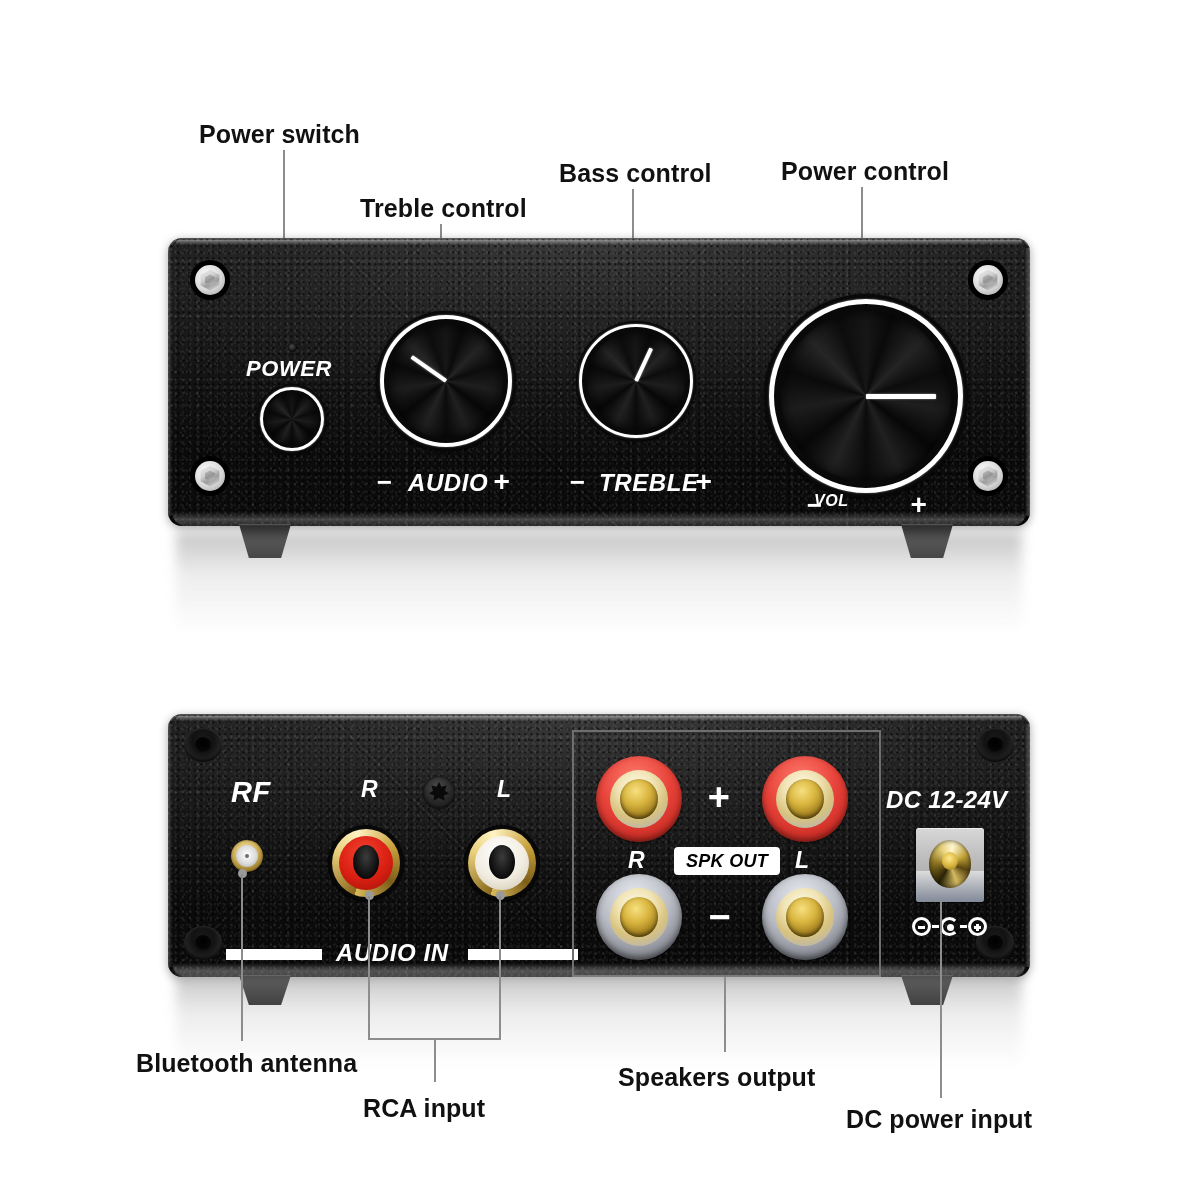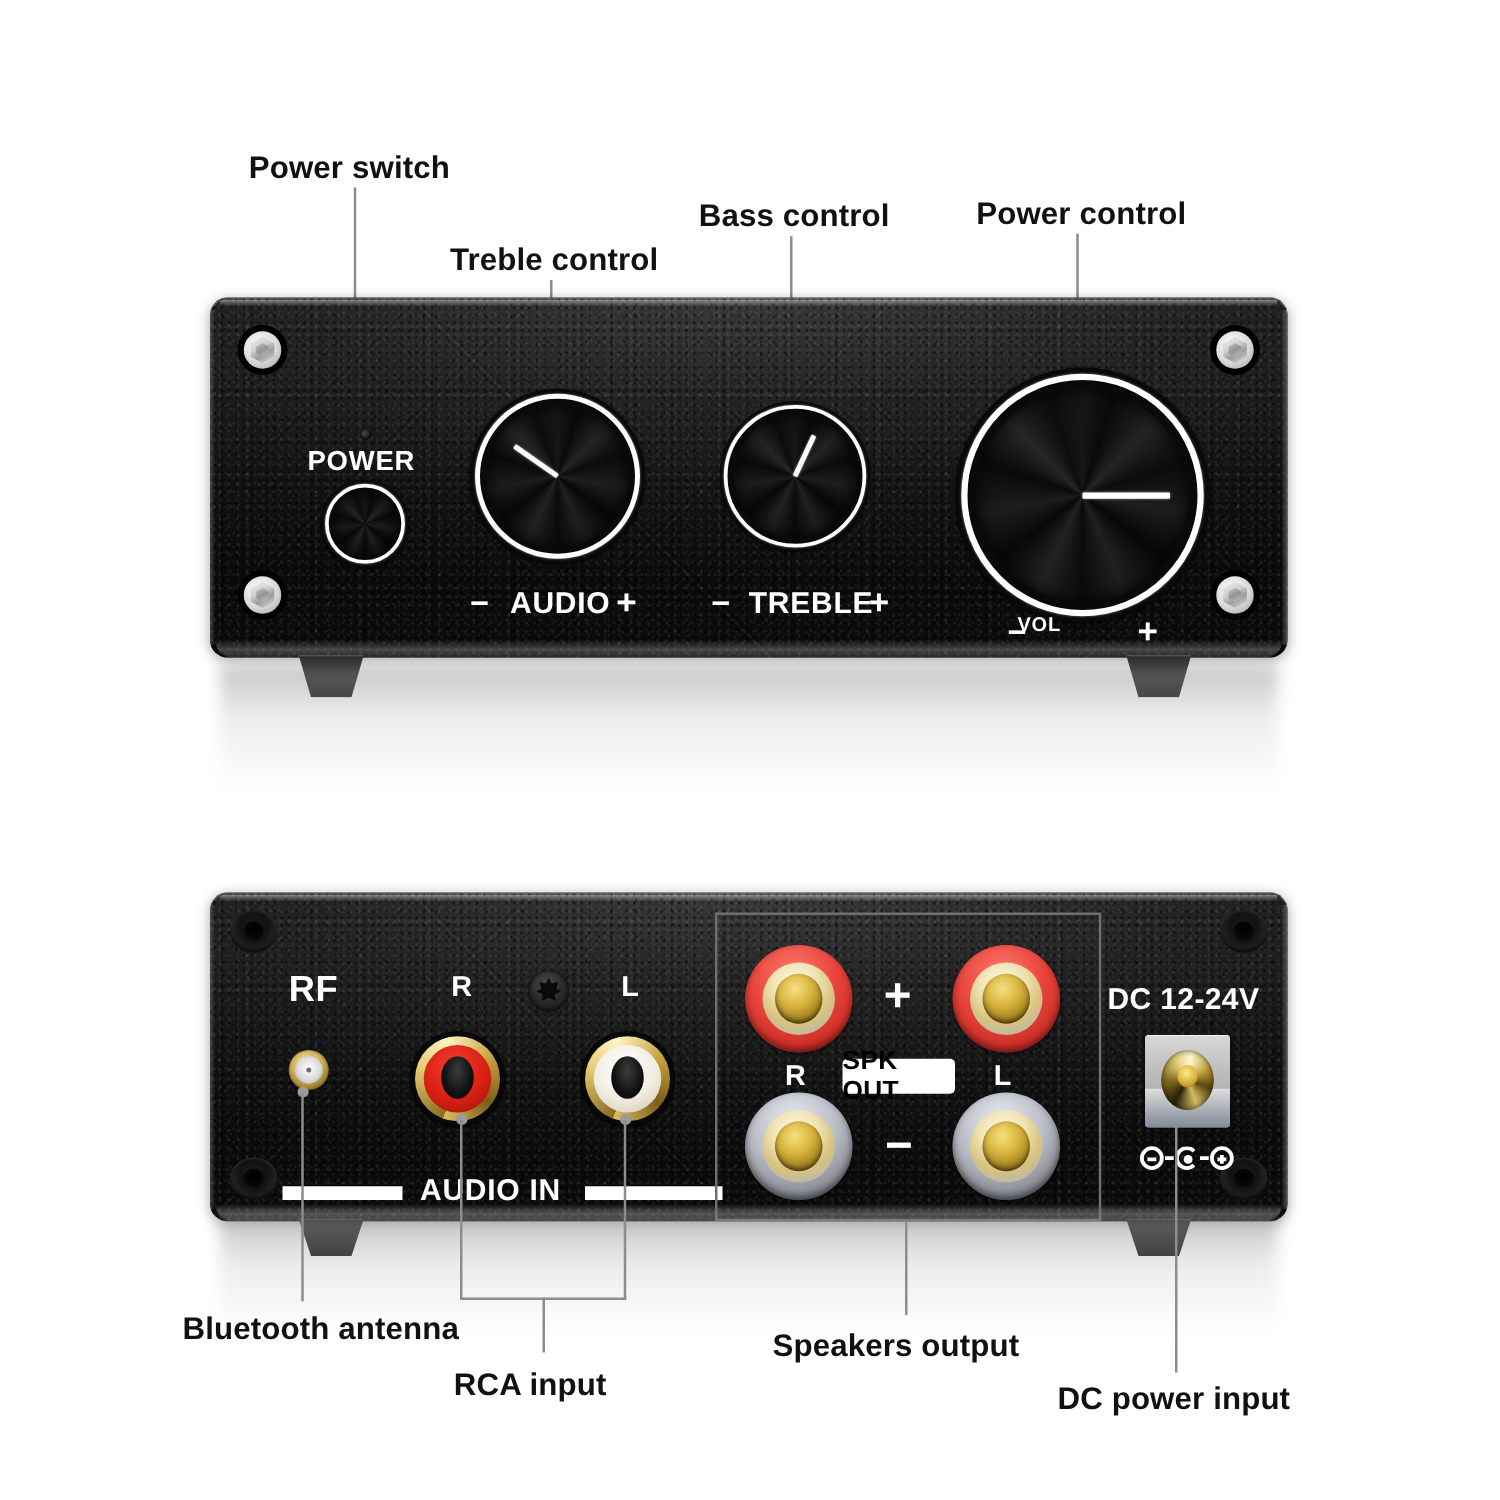--- a/index.html
+++ b/index.html
@@ -18,21 +18,21 @@
     color:#111;
     white-space:nowrap;
     letter-spacing:.1px;
   }
   .cline{position:absolute;background:#8d8d8d;}
   .cline.v{width:2px;}
   .cline.h{height:2px;}
   .cdot{position:absolute;width:9px;height:9px;border-radius:50%;background:#9a9a9a;}
 
   
-  .unit{position:absolute;}
+  .unit{position:absolute;font-style:italic;}
   .chassis{
     position:absolute;left:0;top:0;
     border-radius:14px;
     background:
       radial-gradient(ellipse 120% 80% at 50% 0%, #3a3a3a 0%, #242424 35%, #141414 70%, #0b0b0b 100%);
     box-shadow:
       inset 0 2px 0 rgba(255,255,255,.20),
       inset 0 -3px 6px rgba(0,0,0,.85),
       inset 3px 0 5px rgba(255,255,255,.05),
       0 2px 10px rgba(0,0,0,.35);
@@ -358,21 +358,21 @@
     <div class="ptxt" style="left:539px;top:62px;font-size:38px;">+</div>
 
     <div class="post" style="left:594px;top:42px;width:86px;height:86px;">
       <div class="bez" style="background:radial-gradient(circle at 45% 28%,#ff7b6e,#e8433a 45%,#b81e16 100%);
            box-shadow:inset 0 -3px 6px rgba(0,0,0,.45),0 1px 3px rgba(0,0,0,.6);"></div>
       <div class="cup" style="left:14px;top:14px;width:58px;height:58px;"></div>
       <div class="gold" style="left:24px;top:23px;width:38px;height:40px;"></div>
     </div>
 
     <div class="ptxt" style="left:460px;top:133px;font-size:23px;">R</div>
-    <div class="spkbadge" style="left:506px;top:133px;width:90px;height:28px;font-size:21px;letter-spacing:.3px;">SPK OUT</div>
+    <div class="spkbadge" style="left:506px;top:133px;width:106px;height:28px;font-size:18px;letter-spacing:.3px;">SPK OUT</div>
     <div class="ptxt" style="left:627px;top:133px;font-size:23px;">L</div>
 
     <div class="post" style="left:428px;top:160px;width:86px;height:86px;">
       <div class="bez" style="background:radial-gradient(circle at 45% 28%,#e9ecf2,#b9bcc4 45%,#5d6068 100%);
            box-shadow:inset 0 -3px 6px rgba(0,0,0,.5),0 1px 3px rgba(0,0,0,.6);"></div>
       <div class="cup" style="left:14px;top:14px;width:58px;height:58px;"></div>
       <div class="gold" style="left:24px;top:23px;width:38px;height:40px;"></div>
     </div>
 
     <div class="ptxt" style="left:540px;top:182px;font-size:38px;">−</div>
@@ -403,21 +403,21 @@
     <div class="foot" style="left:66px;top:261px;width:62px;height:30px;
                 clip-path:polygon(8% 0%,92% 0%,76% 100%,24% 100%);border-radius:0 0 8px 8px;"></div>
     <div class="foot" style="left:728px;top:261px;width:62px;height:30px;
                 clip-path:polygon(8% 0%,92% 0%,76% 100%,24% 100%);border-radius:0 0 8px 8px;"></div>
   </div>
 
   <div class="reflect" style="left:176px;top:932px;width:846px;height:110px;"></div>
 
   <div class="cdot" style="left:238px;top:827px;"></div>
   <div class="cline v" style="left:241px;top:832px;height:167px;"></div>
-  <div class="callout" style="left:146px;top:1007px;font-size:25px;text-align:right;">Bluetooth antenna</div>
+  <div class="callout" style="left:136px;top:1007px;font-size:25px;text-align:right;">Bluetooth antenna</div>
 
   <div class="cdot" style="left:365px;top:849px;"></div>
   <div class="cline v" style="left:368px;top:854px;height:143px;"></div>
   <div class="cdot" style="left:496px;top:849px;"></div>
   <div class="cline v" style="left:499px;top:854px;height:143px;"></div>
   <div class="cline h" style="left:368px;top:996px;width:133px;"></div>
   <div class="cline v" style="left:434px;top:996px;height:44px;"></div>
   <div class="callout" style="left:363px;top:1052px;font-size:25px;">RCA input</div>
 
   <div class="cline v" style="left:724px;top:935px;height:75px;"></div>

